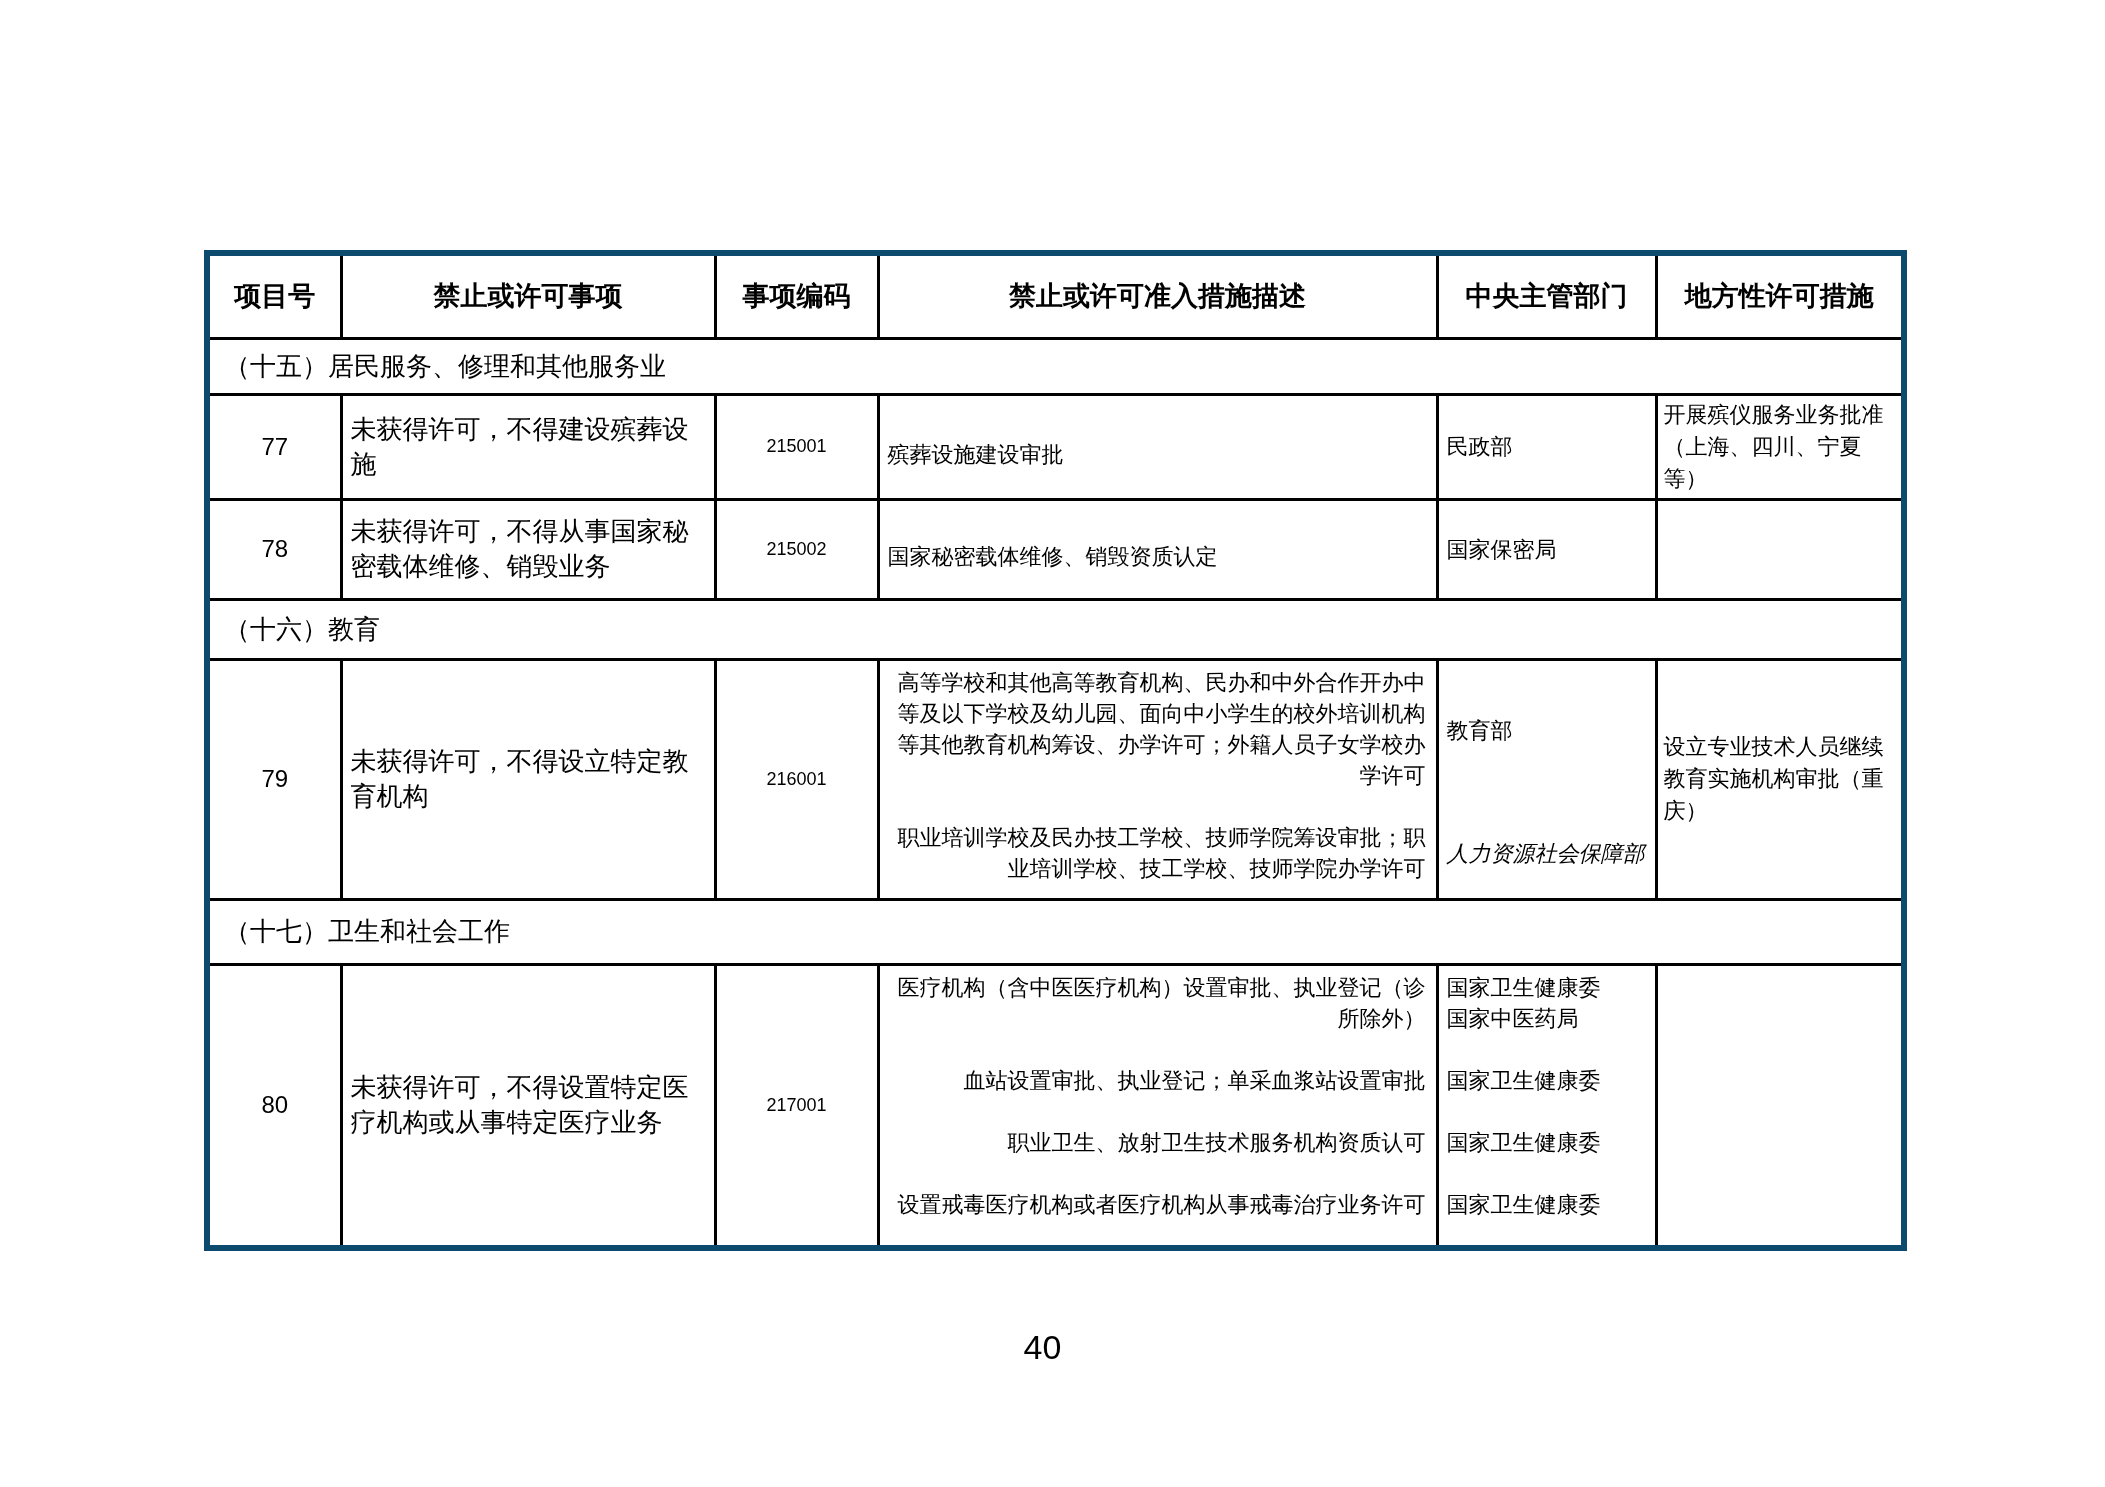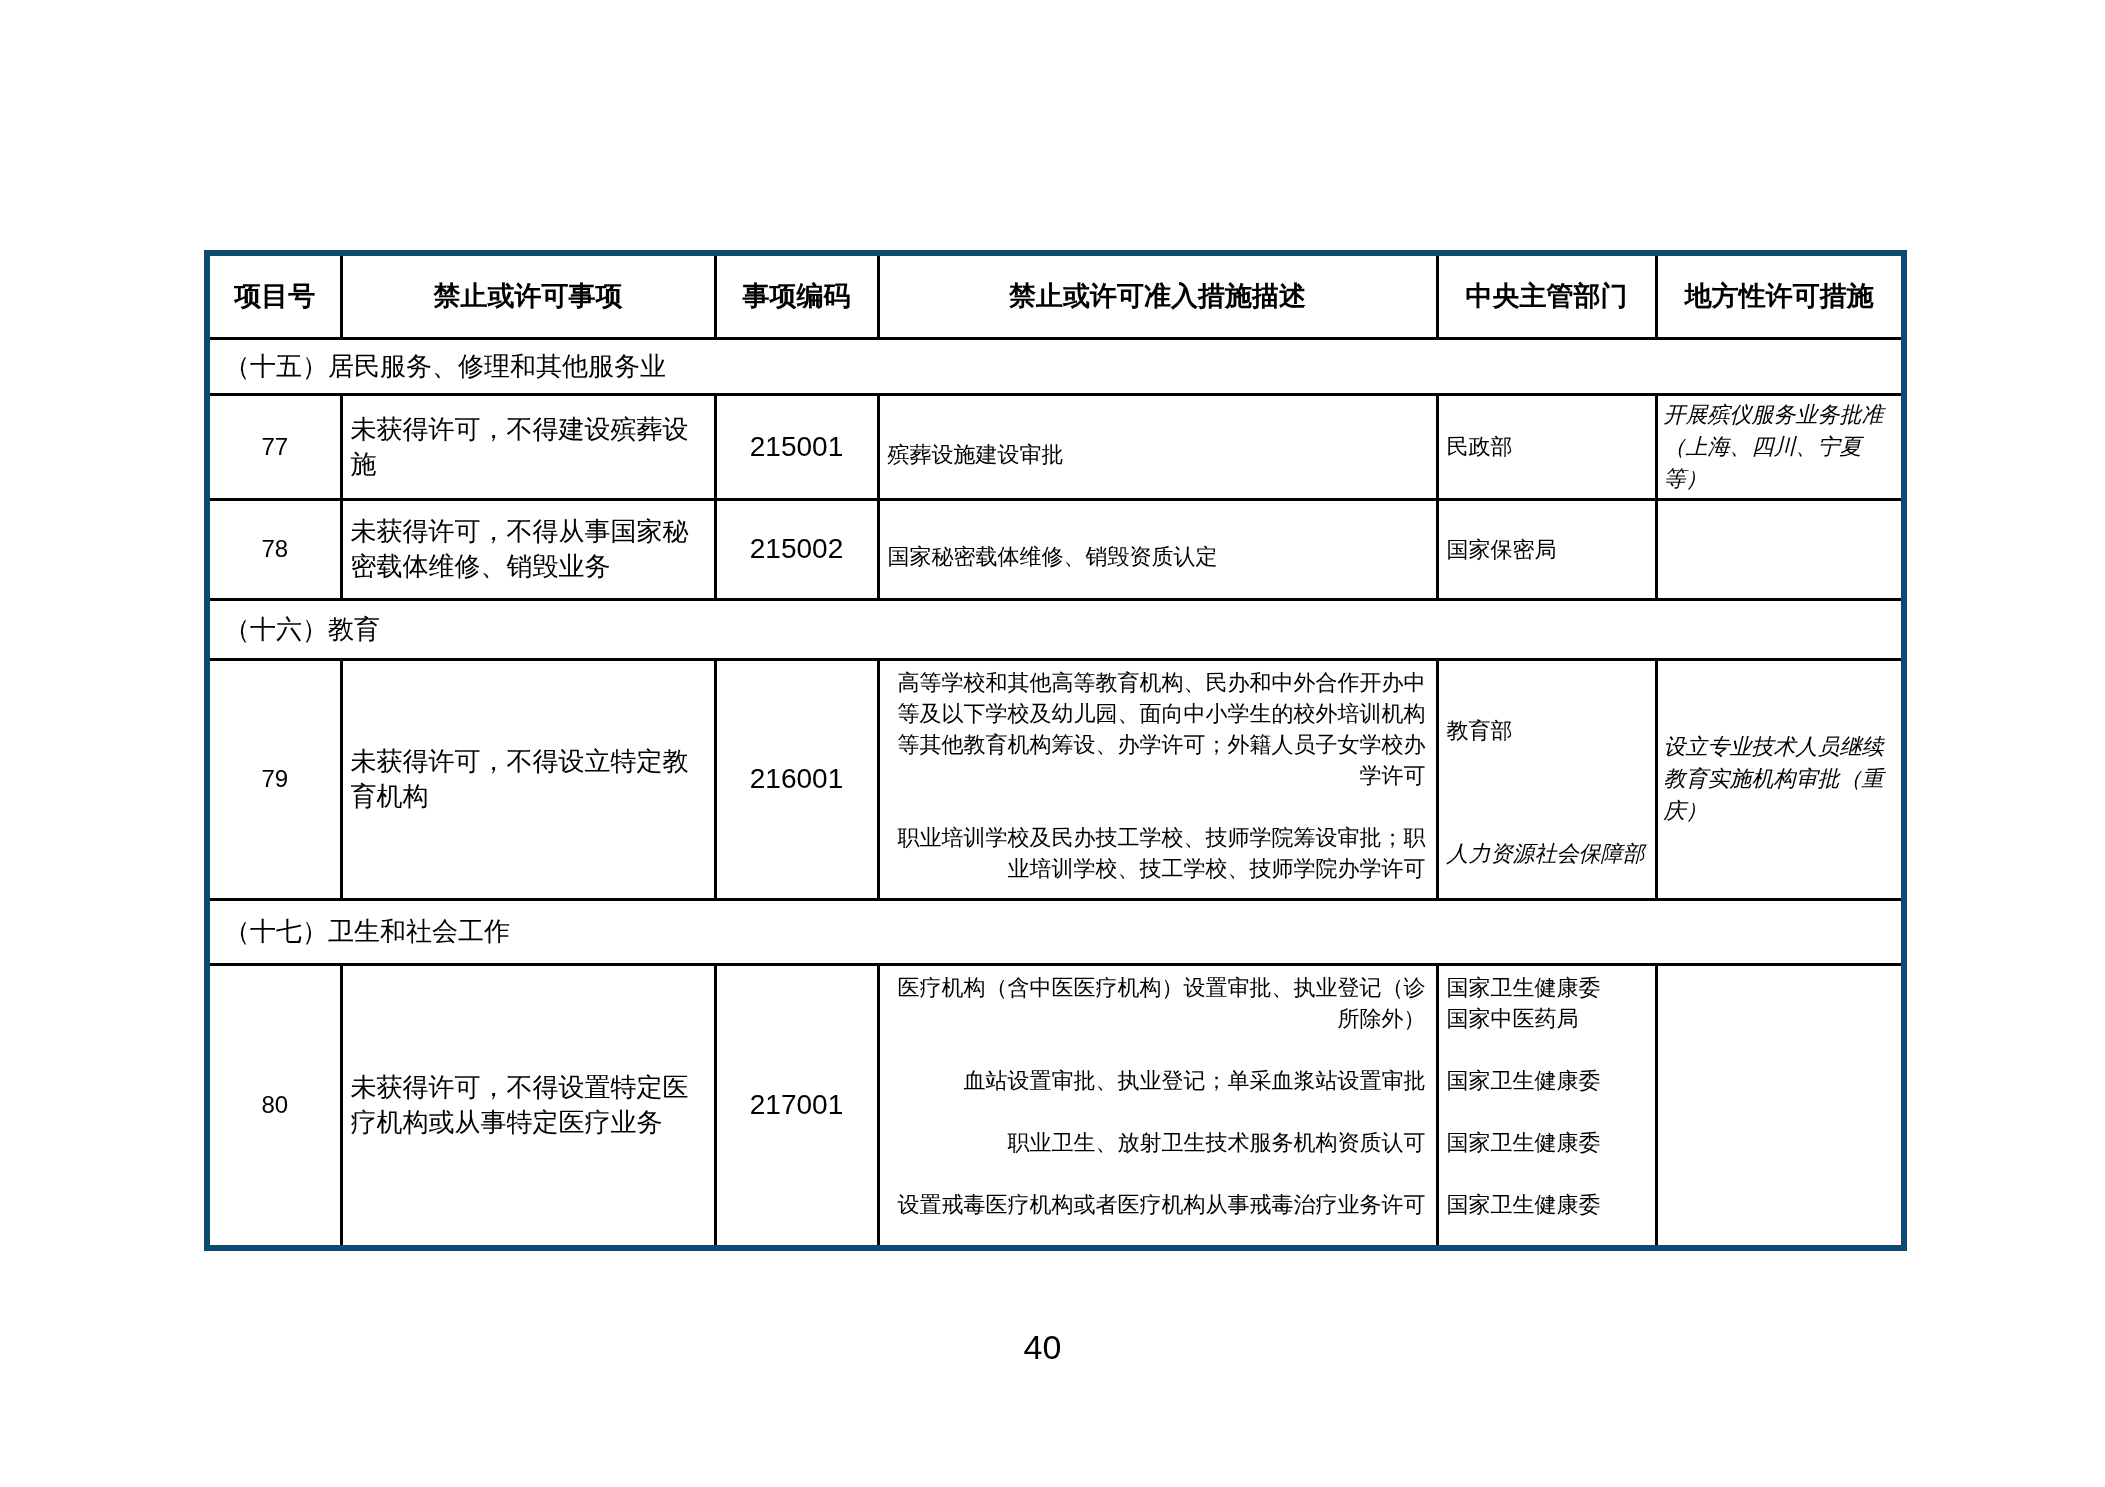--- a/index.html
+++ b/index.html
@@ -55,21 +55,21 @@
     vertical-align: middle;
   }
   td.matter {
     font-size: 26px;
     line-height: 35px;
     text-align: left;
     vertical-align: middle;
     padding: 4px 6px 4px 8px;
   }
   td.code {
-    font-size: 28px;
+    font-size: 18px;
     text-align: center;
     vertical-align: middle;
   }
   td.measure {
     font-size: 22px;
     line-height: 31px;
     text-align: left;
     vertical-align: middle;
     padding: 19px 10px 4px 8px;
   }
@@ -81,21 +81,20 @@
     text-align: left;
     vertical-align: middle;
     padding: 2px 4px 2px 8px;
   }
   td.local {
     font-size: 22px;
     line-height: 32px;
     text-align: left;
     vertical-align: middle;
     padding: 2px 4px 2px 6px;
-    font-style: italic;
   }
 
   
   tr.r79 td.measure, tr.r80 td.measure { vertical-align: top; padding-top: 6px; }
   tr.r79 td.dept,    tr.r80 td.dept    { vertical-align: top; padding-top: 6px; }
   tr.r79 td.dept .d0 { margin-top: 48px; }
   tr.r79 td.dept .d1 { margin-top: 92px; font-style: italic; }
   tr.r80 td.dept .gap { margin-top: 31px; }
 
   .pageno {

